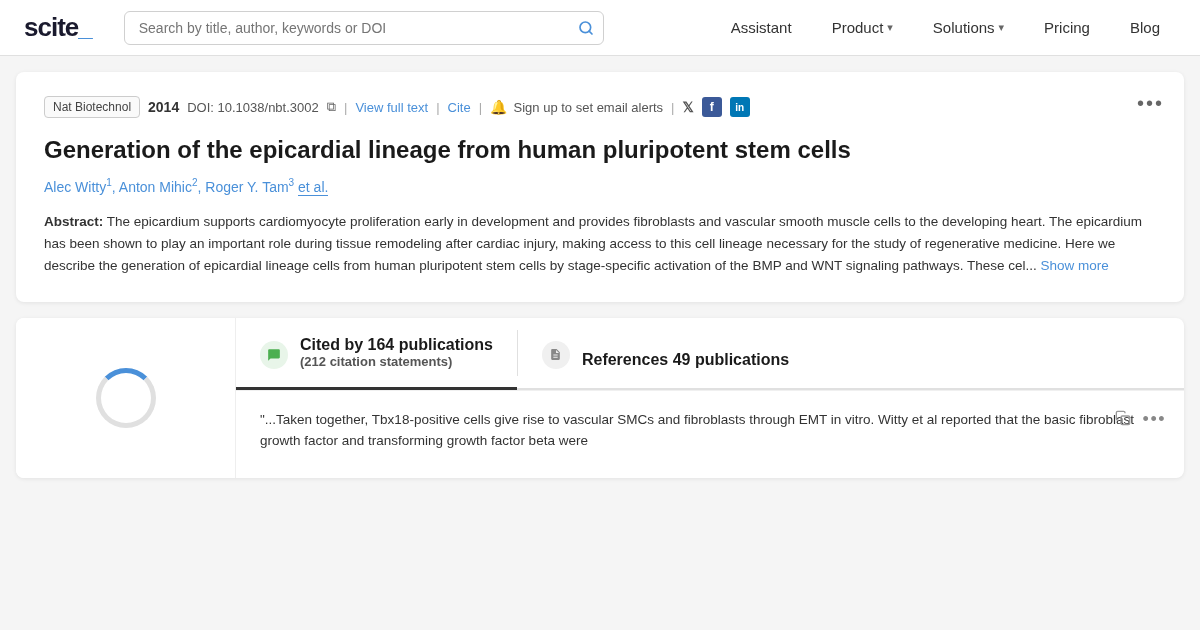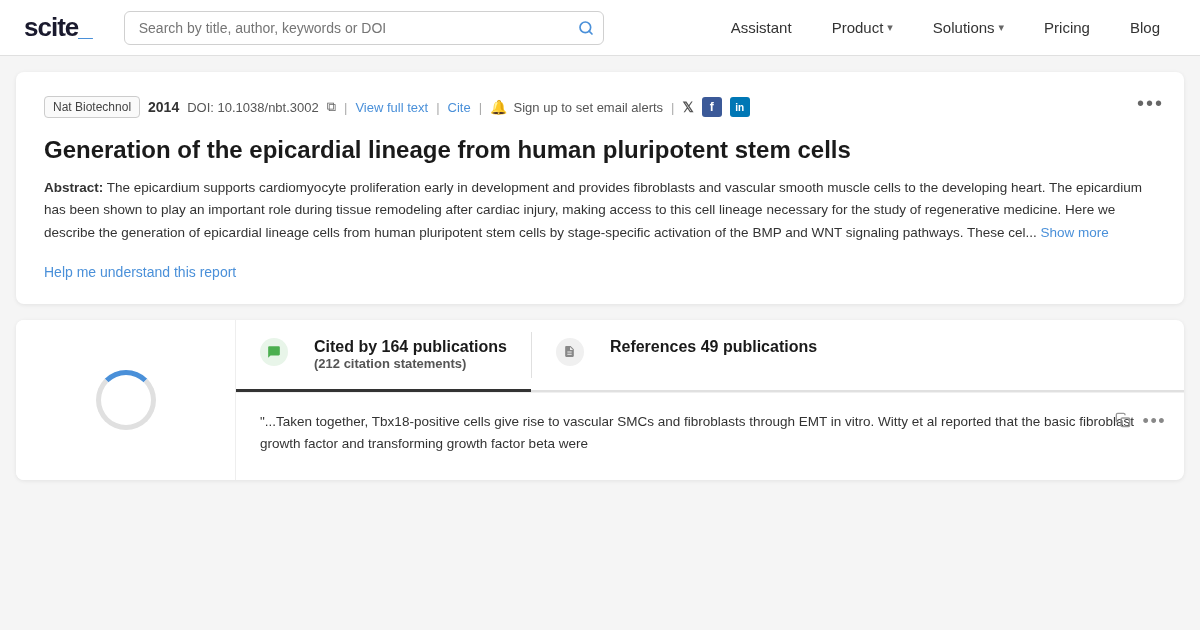--- a/index.html
+++ b/index.html
@@ -235,22 +235,22 @@
     .tabs-row {
       display: flex;
       border-bottom: 2px solid #e0e0e0;
     }
     .tab-item {
       padding: 18px 24px;
       cursor: pointer;
       font-size: 15px;
       color: #555;
       display: flex;
-      align-items: flex-start;
-      gap: 26px;
+      align-items: flex-end;
+      gap: 12px;
       border-bottom: 3px solid transparent;
       margin-bottom: -2px;
     }
     .tab-item.active {
       color: #1a1a1a;
       font-weight: 600;
       border-bottom: 3px solid #333;
     }
     .tab-icon {
       width: 28px;
@@ -379,30 +379,35 @@
         <span class="social-icon" style="font-weight:700; font-size:14px; font-family: serif;">𝕏</span>
         <span class="social-icon" style="background:#3b5998; color:#fff; width:20px; height:20px; display:inline-flex; align-items:center; justify-content:center; border-radius:3px; font-weight:700; font-size:12px;">f</span>
         <span class="social-icon" style="background:#0077b5; color:#fff; width:20px; height:20px; display:inline-flex; align-items:center; justify-content:center; border-radius:3px; font-weight:700; font-size:10px;">in</span>
       </div>
     </div>
 
     
     <h1 class="paper-title">Generation of the epicardial lineage from human pluripotent stem cells</h1>
 
     
+    <div class="paper-authors">
+      <a href="#">Alec Witty<sup class="author-sup">1</sup></a>,
+      <a href="#"> Anton Mihic<sup class="author-sup">2</sup></a>,
+      <a href="#"> Roger Y. Tam<sup class="author-sup">3</sup></a>
+      <a href="#" class="et-al"> et al.</a>
+    </div>
 
     
     <p class="abstract-text">
       <span class="abstract-label">Abstract:</span>
       <span>The epicardium supports cardiomyocyte proliferation early in development and provides fibroblasts and vascular smooth muscle cells to the developing heart. The epicardium has been shown to play an important role during tissue remodeling after cardiac injury, making access to this cell lineage necessary for the study of regenerative medicine. Here we describe the generation of epicardial lineage cells from human pluripotent stem cells by stage-specific activation of the BMP and WNT signaling pathways. These cel...</span>
       <a class="show-more-link">Show more</a>
     </p>
 
     
-    <a class="help-link">Help me understand this report</a>
   </div>
 
   <div class="citations-section">
     <div class="citations-layout">
 
       <div class="spinner-area">
         <div class="spinner"></div>
       </div>
 
       <div class="citations-tabs-area">

